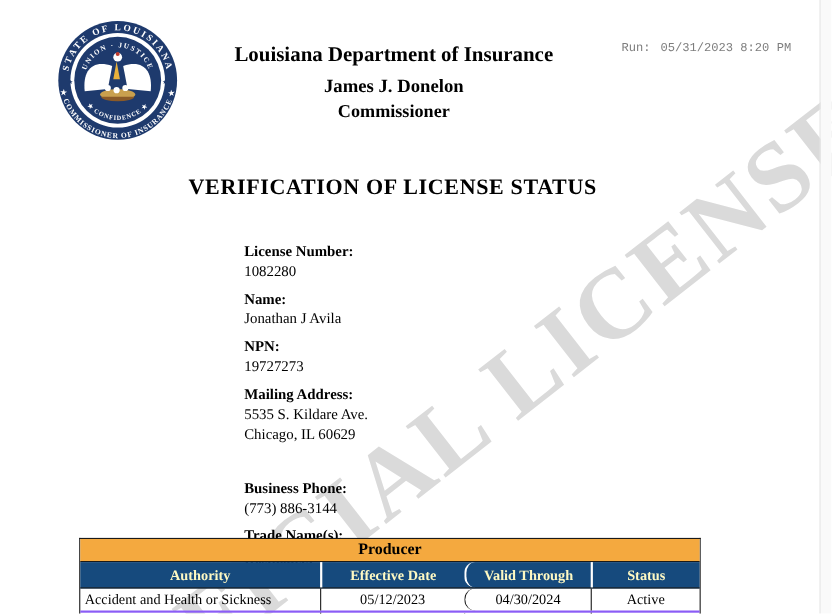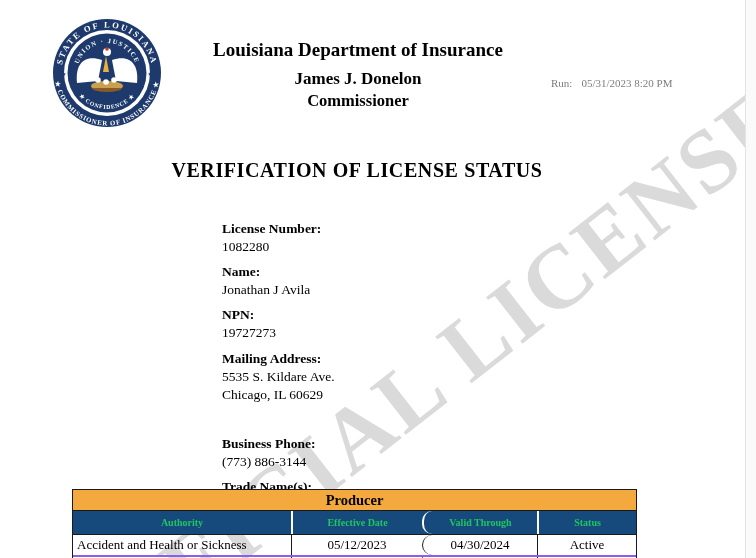--- a/index.html
+++ b/index.html
@@ -18,23 +18,23 @@
   }
 
   .seal { position:absolute; left:52px; top:18px; width:110px; height:110px; z-index:2; }
 
   .hdr { position:absolute; left:178px; top:40px; width:360px; text-align:center; z-index:2; }
   .hdr-line1 { font-size:19px; font-weight:bold; line-height:20px; }
   .hdr-line2 { font-size:17px; font-weight:bold; line-height:18px; margin-top:10px; }
   .hdr-line3 { font-size:16.5px; font-weight:bold; line-height:18px; margin-top:4px; }
 
   .run {
-    position:absolute; left:551px; top:38px; z-index:2;
-    font-family:Liberation Serif, serif;
-    font-size:11px; color:#7d7d7d; white-space:nowrap;margin-top:39px;
+    position:absolute; left:565px; top:38px; z-index:2;
+    font-family:Liberation Mono, monospace;
+    font-size:11px; color:#7d7d7d; white-space:nowrap;
   }
   .run-label { margin-right:9px; }
 
   .doc-title {
     position:absolute; left:0; top:159px; width:714px; text-align:center; z-index:2;
     font-size:20px; font-weight:bold; letter-spacing:0.6px;
   }
 
   .fields { position:absolute; left:222px; top:220px; z-index:2; }
   .field-row { display:flex; margin-bottom:7px;flex-direction:column; }
@@ -50,21 +50,21 @@
 
   .loa { position:absolute; left:72px; top:489px; width:565px; z-index:2;
          border:1px solid #1a1a1a; border-bottom:none; box-sizing:border-box; }
   .loa-banner {
     background:#f4a93f; border-bottom:1px solid #1a1a1a;
     height:20px; line-height:20px; text-align:center;
     font-weight:bold; font-size:14.5px;
   }
   .loa-head { display:flex; background:#164a7d; border-bottom:1px solid #1a1a1a; height:23px; }
   .loa-head .c {
-    color:#22c55e; font-weight:bold; font-size:10px; line-height:23px;
+    color:#fef9c3; font-weight:bold; font-size:13px; line-height:23px;
     text-align:center; box-sizing:border-box; flex:none;
   }
   .loa-row { display:flex; height:20px; border-bottom:2px solid #8b5cf6; background:transparent; }
   .loa-row .c { font-size:13px; line-height:20px; text-align:center; box-sizing:border-box; flex:none; }
   .loa-stub { display:flex; height:2px; background:transparent; }
   .loa-stub .c { box-sizing:border-box; flex:none; }
 
   .c1 { width:218px; }
   .c2 { width:131px; }
   .c3 { width:115px;border-radius:10px; }

